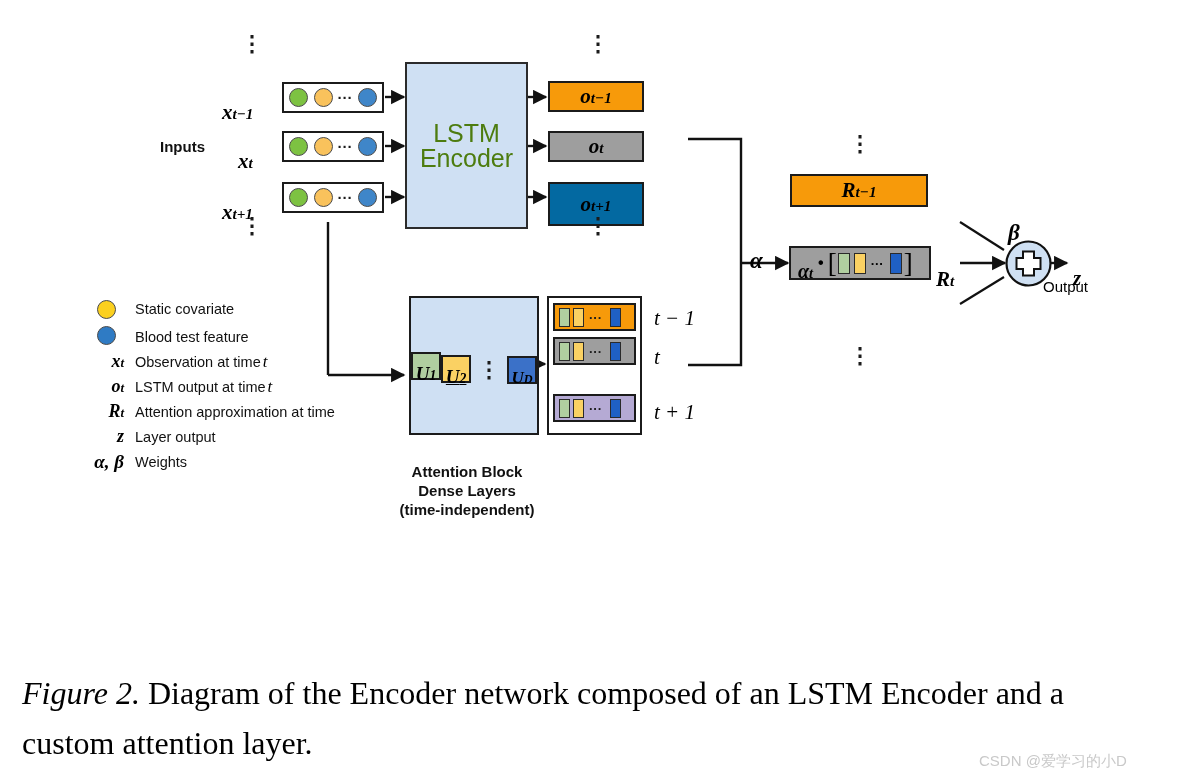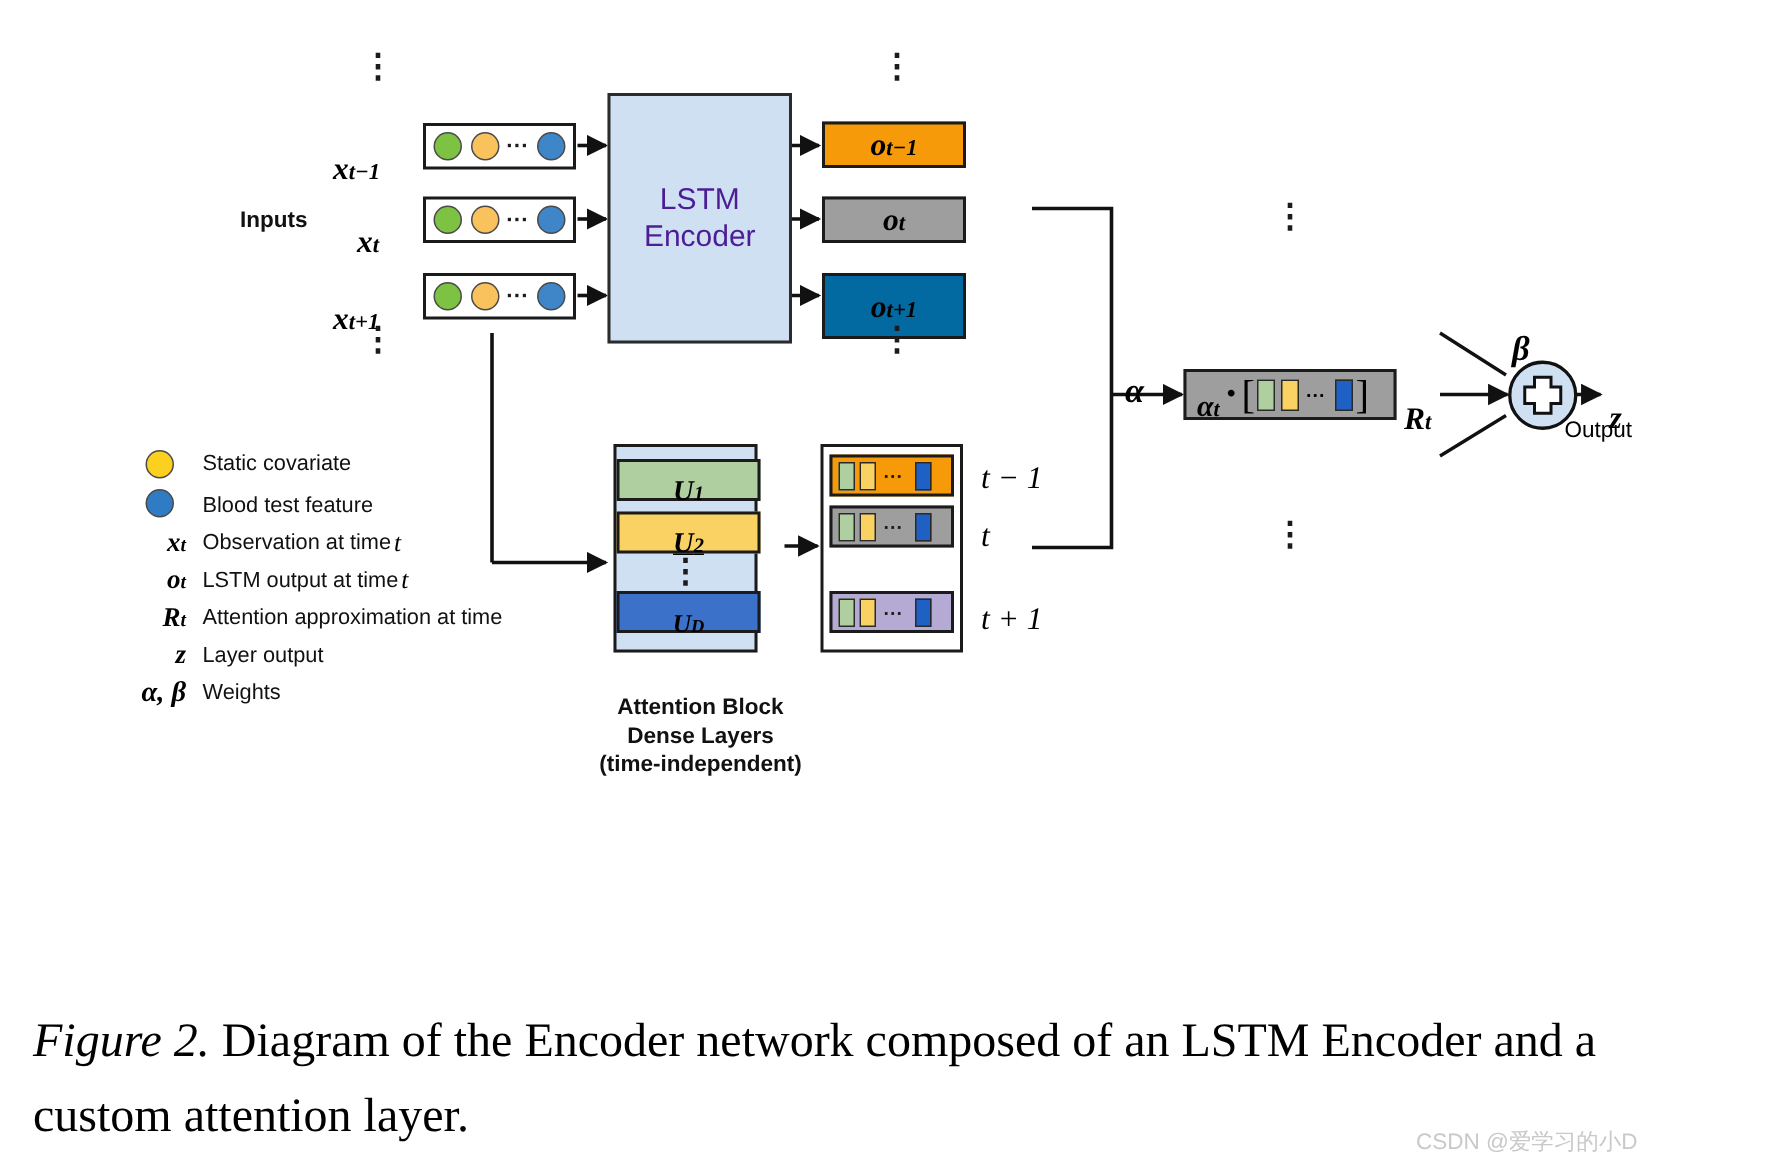--- a/index.html
+++ b/index.html
@@ -6,21 +6,21 @@
   body{width:1186px;height:784px;position:relative;overflow:hidden;
        font-family:"Liberation Sans",sans-serif;color:#000;}
   #fig{position:absolute;left:0;top:0;width:1186px;height:784px;}
 
   .abs{position:absolute;}
 
   
   .box{box-sizing:border-box;border:2px solid #1b1b1b;display:flex;
        align-items:center;justify-content:center;}
   .lstm{background:#cfe0f3;border:2px solid #2b2b2b;}
-  .lstm-label{font-size:20px;line-height:25px;text-align:center;color:#4c1d95;}
+  .lstm-label{font-size:25px;line-height:25px;text-align:center;color:#4d7c0f;}
 
   .ovec{box-sizing:border-box;border:2px solid #1b1b1b;display:flex;
         align-items:center;justify-content:center;font-style:italic;
         font-weight:bold;font-family:"Liberation Serif",serif;font-size:21px;}
 
   .circ{border-radius:50%;box-sizing:border-box;border:1.6px solid #4a4a4a;}
 
   .mathb{font-family:"Liberation Serif",serif;font-style:italic;
          font-weight:bold;font-size:21px;margin-top:16px;}
   .mathn{font-family:"Liberation Serif",serif;font-style:italic;font-size:21px;}
@@ -139,22 +139,22 @@
   <div class="abs ovec" style="left:548px;top:131px;width:96px;height:31px;background:#9e9e9e;">
     <span><span>o</span><span class="sub">t</span></span>
   </div>
 
   <div class="abs ovec" style="left:548px;top:182px;width:96px;height:44px;background:#0369a1;">
     <span><span>o</span><span class="sub">t+1</span></span>
   </div>
 
   <div class="abs dots-v" style="left:586px;top:222px;width:24px;">⋮</div>
 
-  <div class="abs box" style="left:409px;top:296px;width:96px;height:139px;background:#cfe0f3;
-              flex-direction:column;justify-content:flex-start;padding:7px 0;">
+  <div class="abs box" style="left:409px;top:296px;width:130px;height:139px;background:#cfe0f3;
+              flex-direction:row;justify-content:flex-start;padding:7px 0;">
     <div class="box" style="width:96px;height:28px;background:#b0cfa0;margin:1px auto 0;">
       <span class="mathb" style="font-size:19px;"><span>U</span><span class="sub">1</span></span>
     </div>
     <div class="box" style="width:96px;height:28px;background:#fad163;margin:7px auto 0;text-decoration:underline;">
       <span class="mathb" style="font-size:19px;"><span>U</span><span class="sub">2</span></span>
     </div>
     <div class="dots-v" style="margin:8px auto 0;width:100%;">⋮</div>
     <div class="box" style="width:96px;height:28px;background:#3b71c8;margin:9px auto 0;">
       <span class="mathb" style="font-size:17px;"><span>U</span><span class="sub">D</span></span>
     </div>
@@ -189,20 +189,23 @@
   </div>
 
   <div class="abs mathn" style="left:654px;top:306px;">t − 1</div>
   <div class="abs mathn" style="left:654px;top:345px;">t</div>
   <div class="abs mathn" style="left:654px;top:400px;">t + 1</div>
 
   <div class="abs mathb" style="left:750px;top:232px;font-size:23px;">α</div>
 
   <div class="abs dots-v" style="left:848px;top:140px;width:24px;">⋮</div>
 
+  <div class="abs ovec" style="left:790px;top:174px;width:138px;height:33px;background:#f79a0a;">
+    <span><span>R</span><span class="sub">t−1</span></span>
+  </div>
 
   <div class="abs box" style="left:789px;top:246px;width:142px;height:34px;background:#9e9e9e;
               justify-content:flex-start;padding-left:7px;">
     <span class="mathb" style="font-size:20px;">
       <span>α</span><span class="sub">t</span>
     </span>
     <span style="font-size:16px;font-weight:bold;margin:0 4px 0 5px;">•</span>
     <span style="font-size:27px;font-family:'Liberation Serif',serif;line-height:0;margin-right:1px;">[</span>
     <span class="inner-chip" style="display:inline-block;width:12px;height:21px;background:#b0cfa0;margin-right:4px;"></span>
     <span class="inner-chip" style="display:inline-block;width:12px;height:21px;background:#fad163;margin-right:2px;"></span>
@@ -283,15 +286,15 @@
       </div>
       <span class="legend-txt" style="margin-left:11px;">Weights</span>
     </div>
 
   </div>
 
   <div class="abs caption" style="left:22px;top:668px;width:1140px;">
     <span style="font-style:italic;">Figure 2.</span><span> Diagram of the Encoder network composed of an LSTM Encoder and a custom attention layer.</span>
   </div>
 
-  <div class="abs wm" style="left:944px;top:752px;">CSDN @爱学习的小D</div>
+  <div class="abs wm" style="left:979px;top:752px;">CSDN @爱学习的小D</div>
 
 </div>
 
 </body></html>

